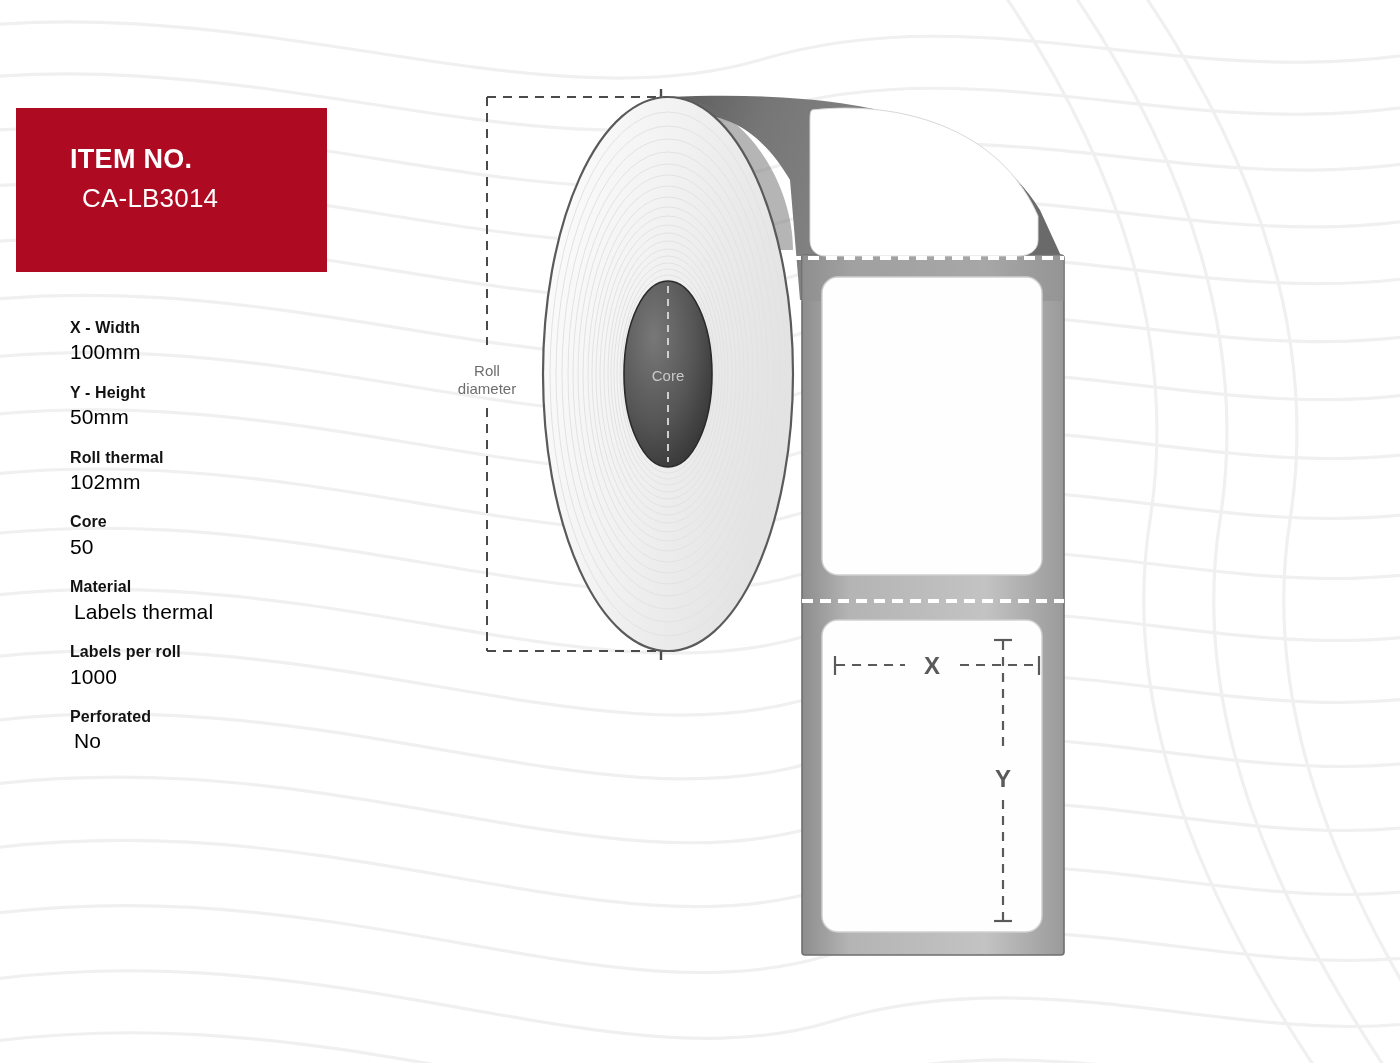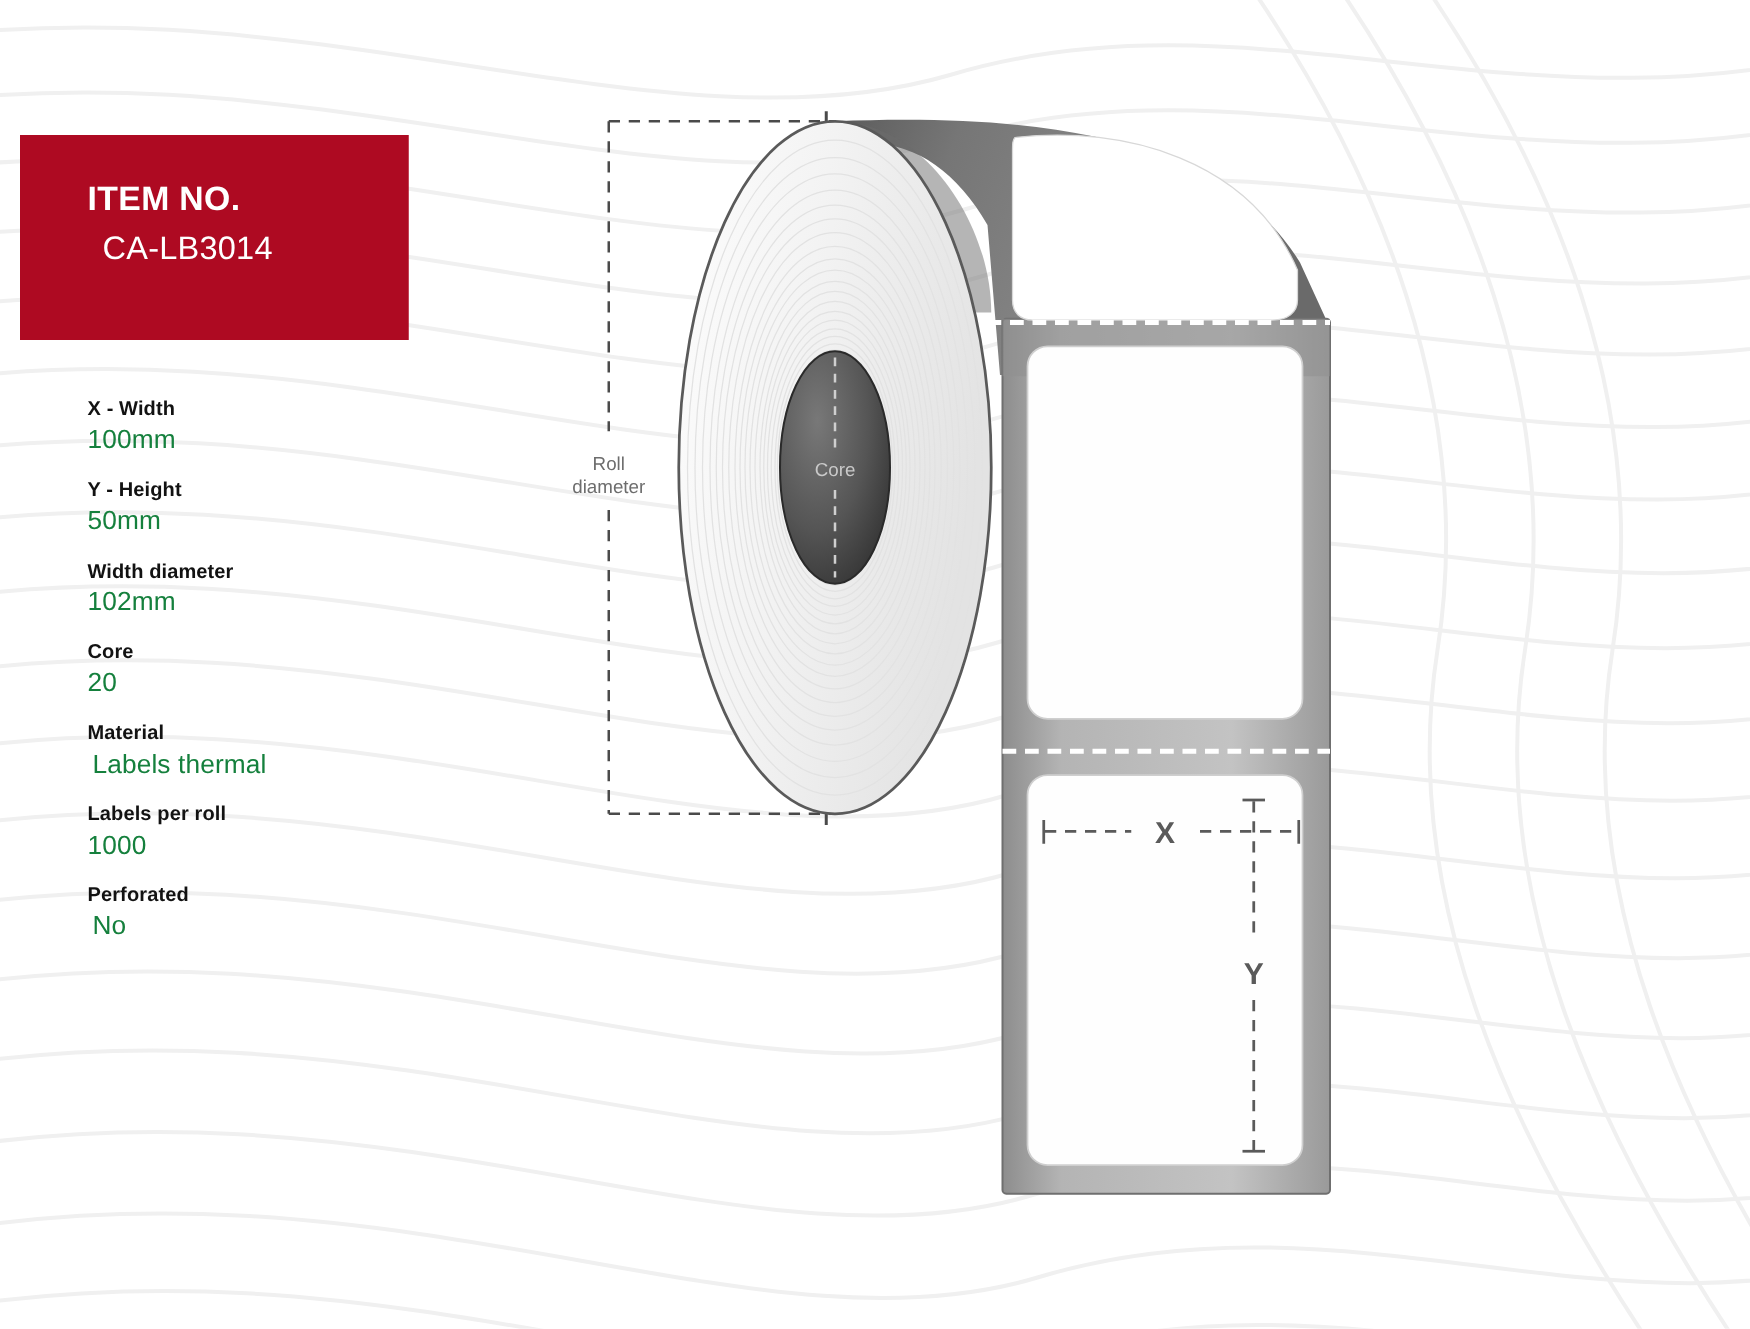--- a/index.html
+++ b/index.html
@@ -32,21 +32,21 @@
   }
 
   
   .spec-list{position:absolute;left:70px;top:318px;width:300px;z-index:4;}
   .spec-row{margin-bottom:16px;}
   .spec-label{
     font-size:16px;font-weight:bold;color:#121212;
     line-height:1.28;letter-spacing:.1px;
   }
   .spec-value{
-    font-size:21px;font-weight:normal;color:#15803d;
+    font-size:21px;font-weight:normal;color:#000000;
     line-height:1.35;letter-spacing:.1px;
   }
   .spec-value.indented{padding-left:4px;}
 
   
   .illustration{position:absolute;left:0;top:0;width:1400px;height:1063px;z-index:3;}
   .dim-text{
     font-family:"Liberation Sans", sans-serif;
     fill:#6d6d6d;font-size:15px;
   }
@@ -102,27 +102,27 @@
       <div class="spec-label">X - Width</div>
       <div class="spec-value">100mm</div>
     </div>
 
     <div class="spec-row">
       <div class="spec-label">Y - Height</div>
       <div class="spec-value">50mm</div>
     </div>
 
     <div class="spec-row">
-      <div class="spec-label">Width diameter</div>
+      <div class="spec-label">Roll thermal</div>
       <div class="spec-value">102mm</div>
     </div>
 
     <div class="spec-row">
       <div class="spec-label">Core</div>
-      <div class="spec-value">20</div>
+      <div class="spec-value">50</div>
     </div>
 
     <div class="spec-row">
       <div class="spec-label">Material</div>
       <div class="spec-value indented">Labels thermal</div>
     </div>
 
     <div class="spec-row">
       <div class="spec-label">Labels per roll</div>
       <div class="spec-value">1000</div>

